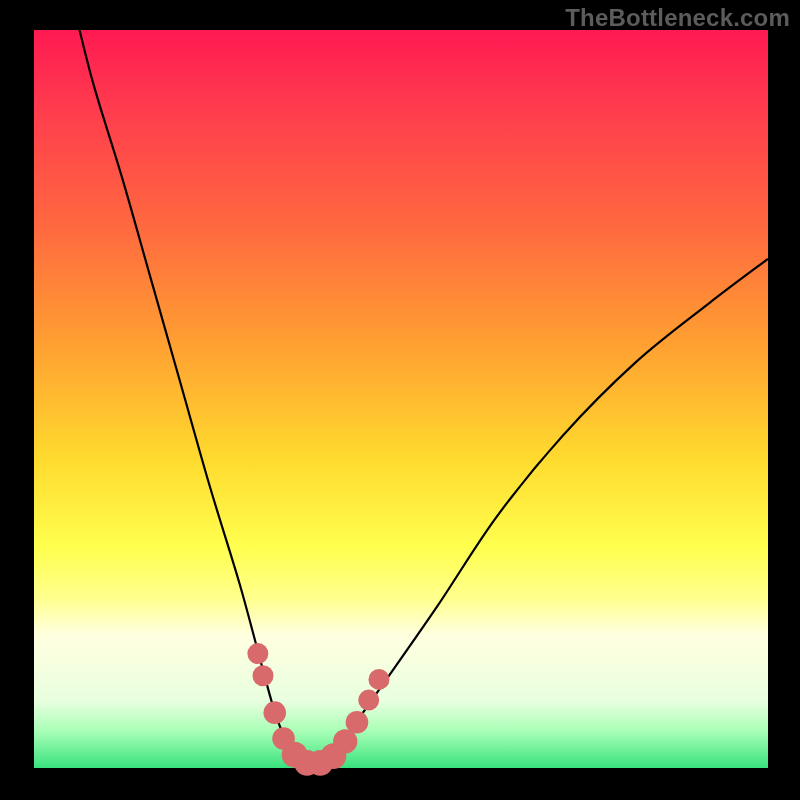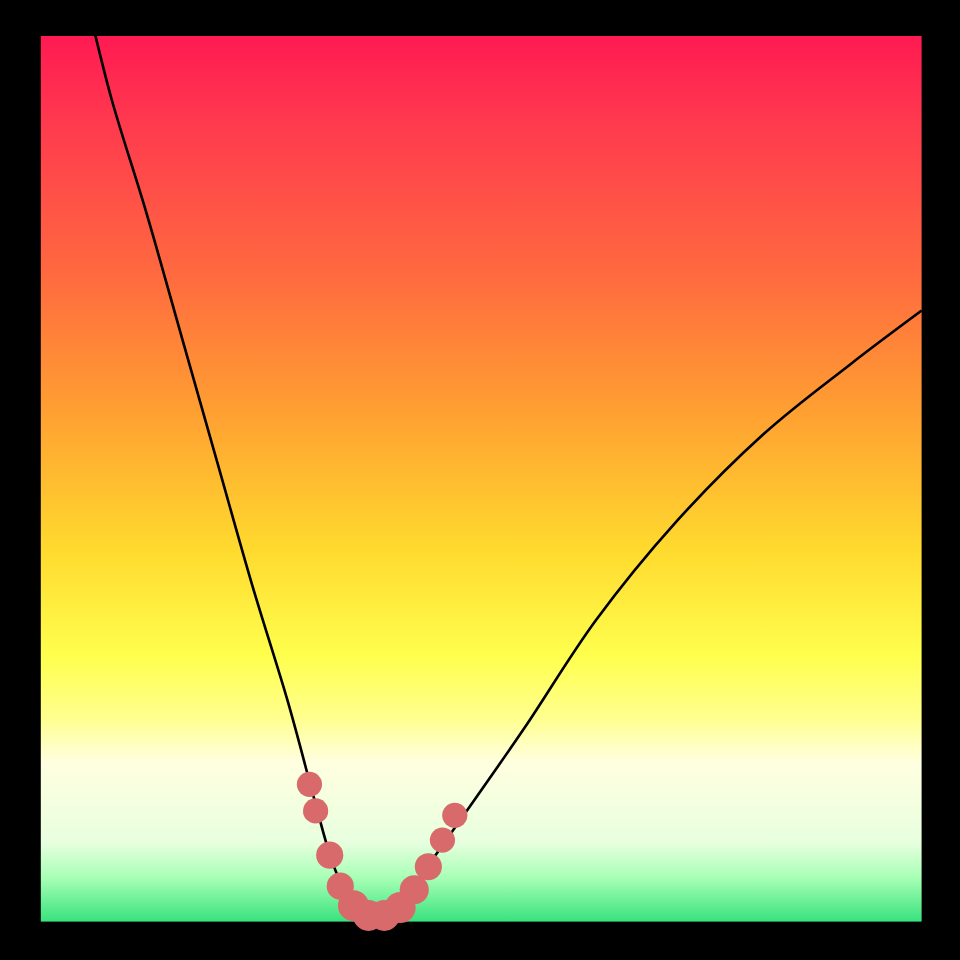--- a/index.html
+++ b/index.html
@@ -73,13 +73,14 @@
           <circle cx="273.04800000000006" cy="732.834" r="12.9184" fill="#d86a6c"></circle>
           <circle cx="286.26" cy="732.834" r="12.9184" fill="#d86a6c"></circle>
           <circle cx="299.472" cy="726.192" r="12.9184" fill="#d86a6c"></circle>
           <circle cx="311.216" cy="711.432" r="12.111" fill="#d86a6c"></circle>
           <circle cx="322.96" cy="692.244" r="11.303600000000001" fill="#d86a6c"></circle>
           <circle cx="334.704" cy="670.104" r="10.496200000000002" fill="#d86a6c"></circle>
           <circle cx="344.97999999999996" cy="649.44" r="10.496200000000002" fill="#d86a6c"></circle>
         </g>
     </svg>
   </div>
+  <div class="watermark">TheBottleneck.com</div>
 </div>
 
 </body></html>

